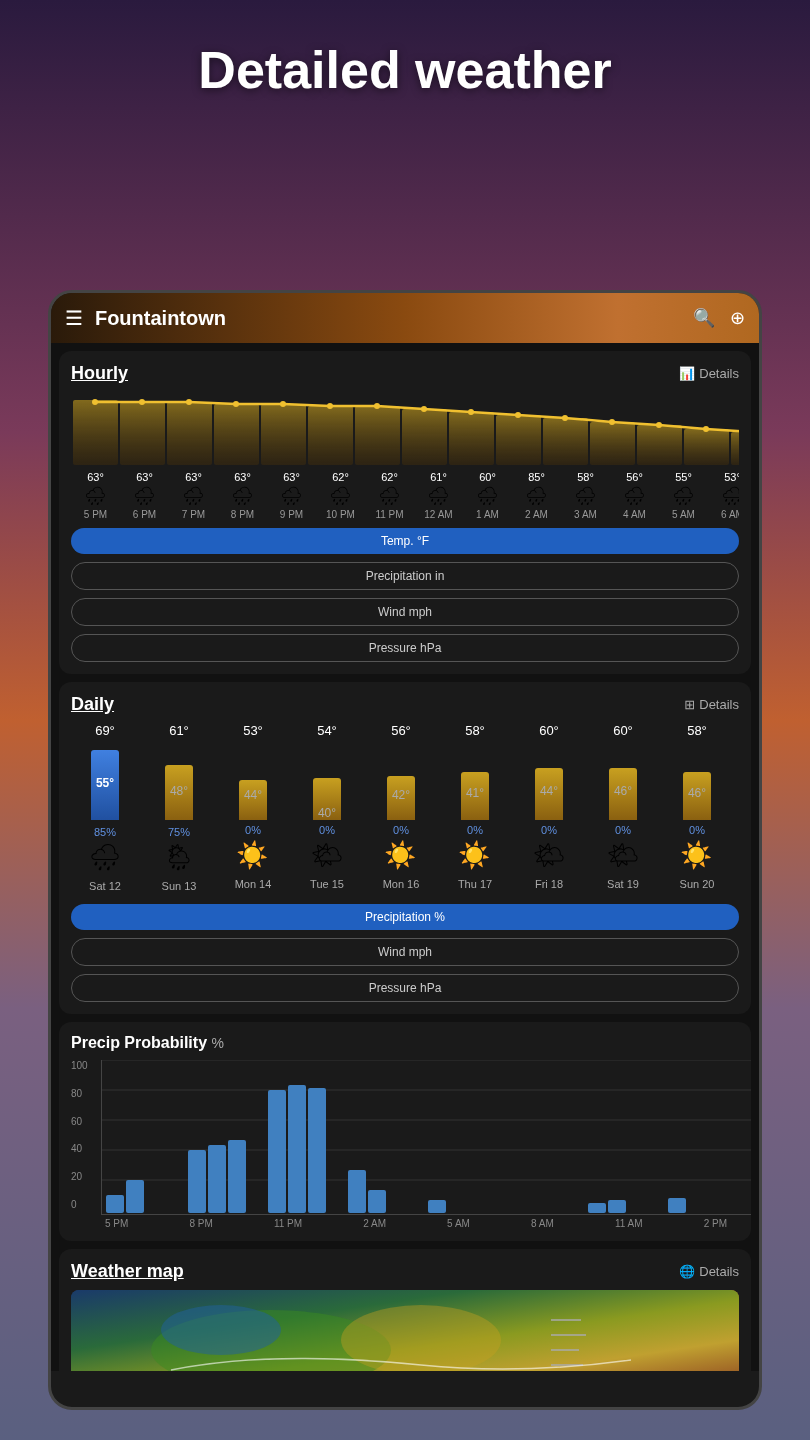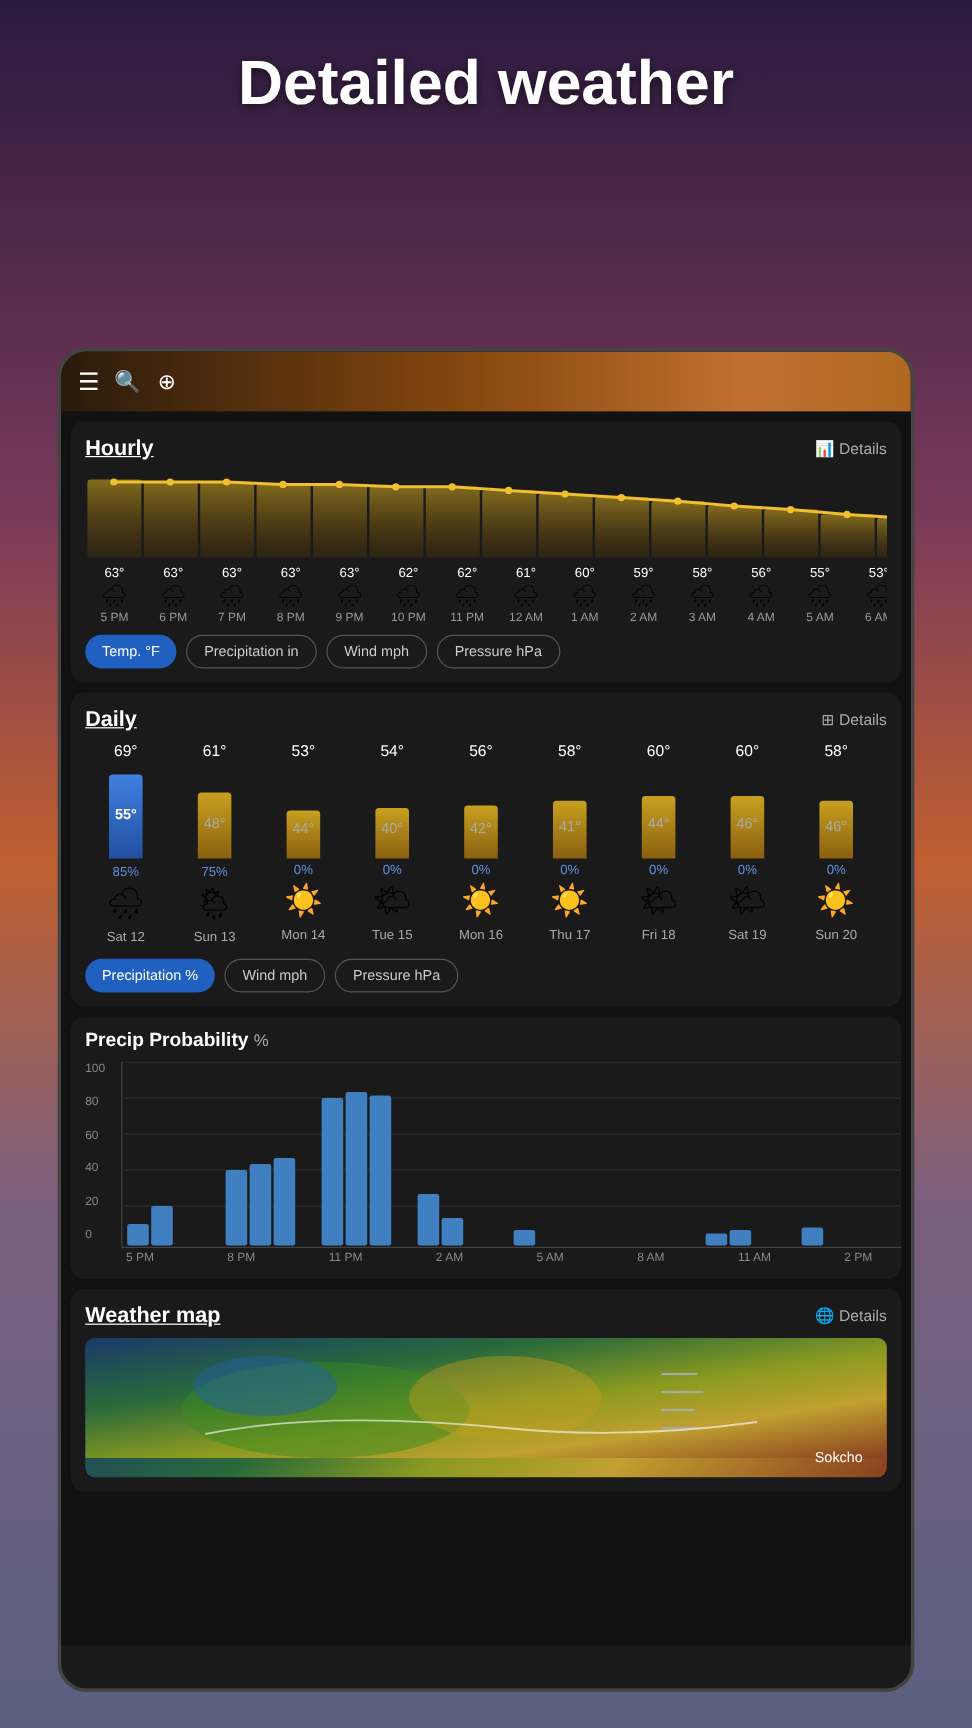--- a/index.html
+++ b/index.html
@@ -104,20 +104,21 @@
       align-items: center;
       gap: 4px;
     }
 
     
     .filter-tabs {
       display: flex;
       gap: 8px;
       margin-top: 8px;
       flex-wrap: wrap;
+      flex-direction: column;
     }
     .filter-tab {
       padding: 6px 14px;
       border-radius: 20px;
       font-size: 12px;
       cursor: pointer;
     }
     .filter-tab.active {
       background: #2060c0;
       color: white;
@@ -203,20 +204,21 @@
 
 <div>
   <h1 class="page-title">Detailed weather</h1>
 </div>
 
 <div class="device-frame">
 
 
   <div class="app-header">
     <span class="header-menu">☰</span>
+    <span class="header-title">Fountaintown</span>
     <div class="header-icons">
       <span class="header-icon">🔍</span>
       <span class="header-icon">⊕</span>
     </div>
   </div>
 
   <div class="scroll-content">
 
     <div class="section">
       <div class="section-header">
@@ -278,21 +280,21 @@
           <div style="display:flex; min-width:780px;">
             <div style="flex:0 0 49px;text-align:center;color:white;font-size:11px;">63°</div>
             <div style="flex:0 0 49px;text-align:center;color:white;font-size:11px;">63°</div>
             <div style="flex:0 0 49px;text-align:center;color:white;font-size:11px;">63°</div>
             <div style="flex:0 0 49px;text-align:center;color:white;font-size:11px;">63°</div>
             <div style="flex:0 0 49px;text-align:center;color:white;font-size:11px;">63°</div>
             <div style="flex:0 0 49px;text-align:center;color:white;font-size:11px;">62°</div>
             <div style="flex:0 0 49px;text-align:center;color:white;font-size:11px;">62°</div>
             <div style="flex:0 0 49px;text-align:center;color:white;font-size:11px;">61°</div>
             <div style="flex:0 0 49px;text-align:center;color:white;font-size:11px;">60°</div>
-            <div style="flex:0 0 49px;text-align:center;color:white;font-size:11px;">59°</div>
+            <div style="flex:0 0 49px;text-align:center;color:white;font-size:11px;">85°</div>
             <div style="flex:0 0 49px;text-align:center;color:white;font-size:11px;">58°</div>
             <div style="flex:0 0 49px;text-align:center;color:white;font-size:11px;">56°</div>
             <div style="flex:0 0 49px;text-align:center;color:white;font-size:11px;">55°</div>
             <div style="flex:0 0 49px;text-align:center;color:white;font-size:11px;">53°</div>
 
           </div>
           
           <div style="display:flex; min-width:780px; margin:2px 0;">
             <div style="flex:0 0 49px;text-align:center;font-size:18px;">🌧</div>
             <div style="flex:0 0 49px;text-align:center;font-size:18px;">🌧</div>
@@ -381,21 +383,21 @@
           </div>
           <div class="day-precip">0%</div>
           <div class="day-icon">☀️</div>
           <div class="day-label">Mon 14</div>
         </div>
 
         <div class="day-item">
           <div class="day-hi-temp">54°</div>
           <div class="day-bar-container" style="position:relative;">
             <div class="day-bar" style="height:42px;"></div>
-            <div style="position:absolute;bottom:18px;color:#aaa;font-size:12px;">40°</div>
+            <div style="position:absolute;bottom:0;color:#aaa;font-size:12px;">40°</div>
           </div>
           <div class="day-precip">0%</div>
           <div class="day-icon">🌤</div>
           <div class="day-label">Tue 15</div>
         </div>
 
         <div class="day-item">
           <div class="day-hi-temp">56°</div>
           <div class="day-bar-container" style="position:relative;">
             <div class="day-bar" style="height:44px;"></div>

